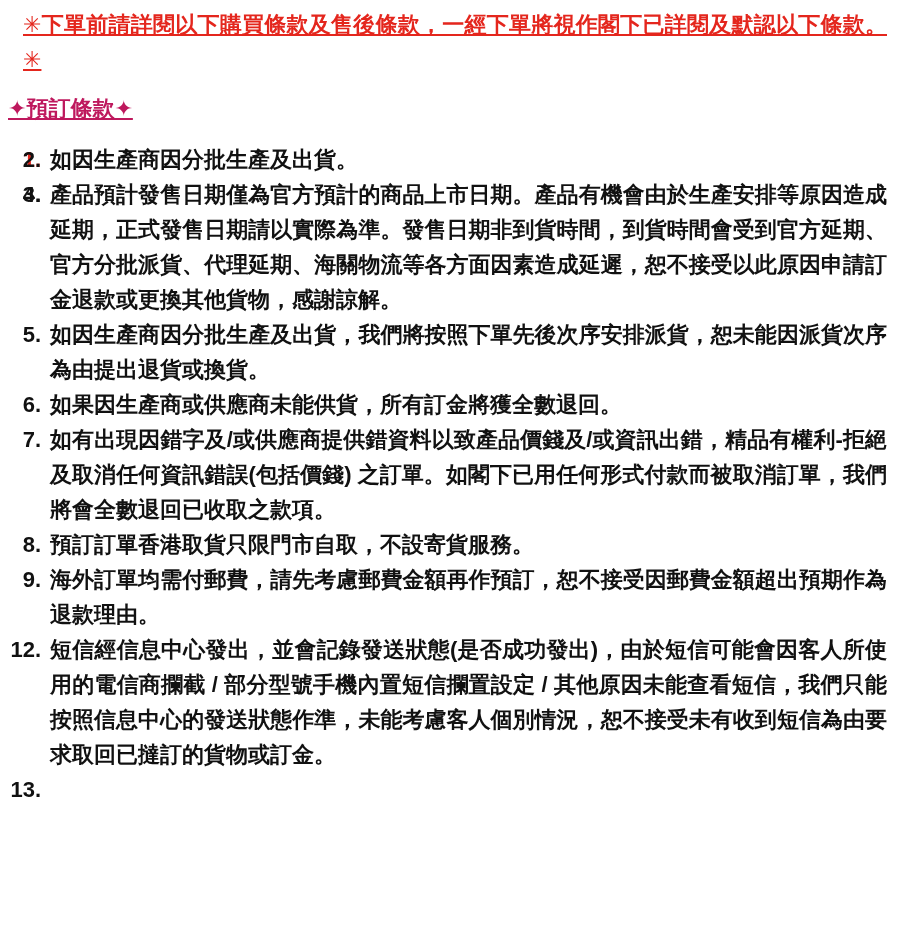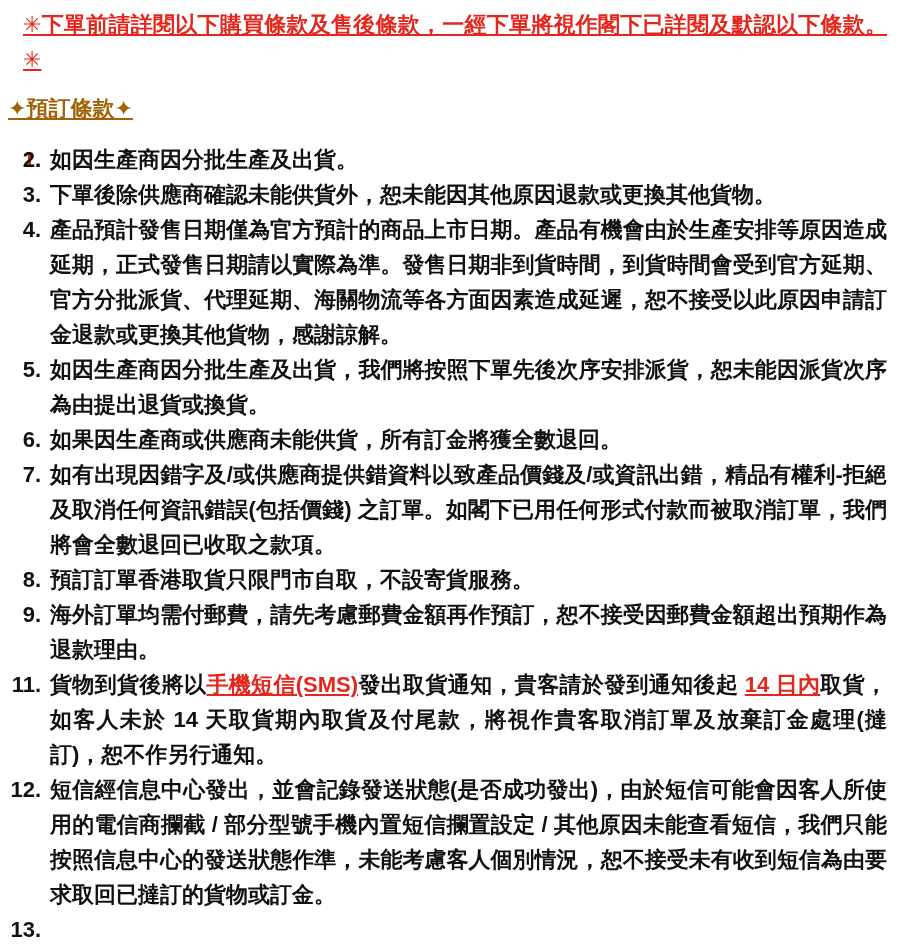--- a/index.html
+++ b/index.html
@@ -24,21 +24,21 @@
     text-align: justify;
   }
   .notice {
     margin: 0 0 14px 15px;
     color: var(--red, #e4261d);
     text-decoration: underline;
   }
   .section-title {
     margin: 0 0 16px 0;
     font-size: 22px;
-    color: #a16207;
+    color: #be185d;
     text-decoration: underline;
     text-align: left;
   }
   .terms {
     margin: 0;
     padding: 0;
   }
   .term {
     position: relative;
     padding-left: 42px;
@@ -64,26 +64,25 @@
 <body style="background: rgb(255, 255, 255);">
 
 <div class="doc">
   <p class="notice">✳下單前請詳閱以下購買條款及售後條款，一經下單將視作閣下已詳閱及默認以下條款。✳</p>
 
   <h2 class="section-title">✦預訂條款✦</h2>
 
   <div class="terms">
       <div class="term red"><span class="num">1.</span></div>
       <div class="term"><span class="num">2.</span><span><span>如因生產商因分批生產及出貨。</span></span></div>
-      <div class="term"><span class="num">3.</span><span><span>下單後除供應商確認未能供貨外，恕未能因其他原因退款或更換其他貨物。</span></span></div>
+      <div class="term"><span class="num">3.</span></div>
       <div class="term"><span class="num">4.</span><span><span>產品預計發售日期僅為官方預計的商品上市日期。產品有機會由於生產安排等原因造成延期，正式發售日期請以實際為準。發售日期非到貨時間，到貨時間會受到官方延期、官方分批派貨、代理延期、海關物流等各方面因素造成延遲，恕不接受以此原因申請訂金退款或更換其他貨物，感謝諒解。</span></span></div>
       <div class="term"><span class="num">5.</span><span><span>如因生產商因分批生產及出貨，我們將按照下單先後次序安排派貨，恕未能因派貨次序為由提出退貨或換貨。</span></span></div>
       <div class="term"><span class="num">6.</span><span><span>如果因生產商或供應商未能供貨，所有訂金將獲全數退回。</span></span></div>
       <div class="term"><span class="num">7.</span><span><span>如有出現因錯字及/或供應商提供錯資料以致產品價錢及/或資訊出錯，精品有權利-拒絕及取消任何資訊錯誤(包括價錢) 之訂單。如閣下已用任何形式付款而被取消訂單，我們將會全數退回已收取之款項。</span></span></div>
       <div class="term"><span class="num">8.</span><span><span>預訂訂單香港取貨只限門市自取，不設寄貨服務。</span></span></div>
       <div class="term"><span class="num">9.</span><span><span>海外訂單均需付郵費，請先考慮郵費金額再作預訂，恕不接受因郵費金額超出預期作為退款理由。</span></span></div>
-      <div class="term"><span class="num">11.</span><span><span>貨物到貨後將以</span><span class="red-underline">手機短信(SMS)</span><span>發出取貨通知，貴客請於發到通知後起 </span><span class="red-underline">14 日內</span><span>取貨，如客人未於 14 天取貨期內取貨及付尾款，將視作貴客取消訂單及放棄訂金處理(撻訂)，恕不作另行通知。</span></span></div>
       <div class="term"><span class="num">12.</span><span><span>短信經信息中心發出，並會記錄發送狀態(是否成功發出)，由於短信可能會因客人所使用的電信商攔截 / 部分型號手機內置短信攔置設定 / 其他原因未能查看短信，我們只能按照信息中心的發送狀態作準，未能考慮客人個別情況，恕不接受未有收到短信為由要求取回已撻訂的貨物或訂金。</span></span></div>
       <div class="term">
         <span class="num">13.</span>
       </div>
     </div>
 </div>
 
 </body></html>

